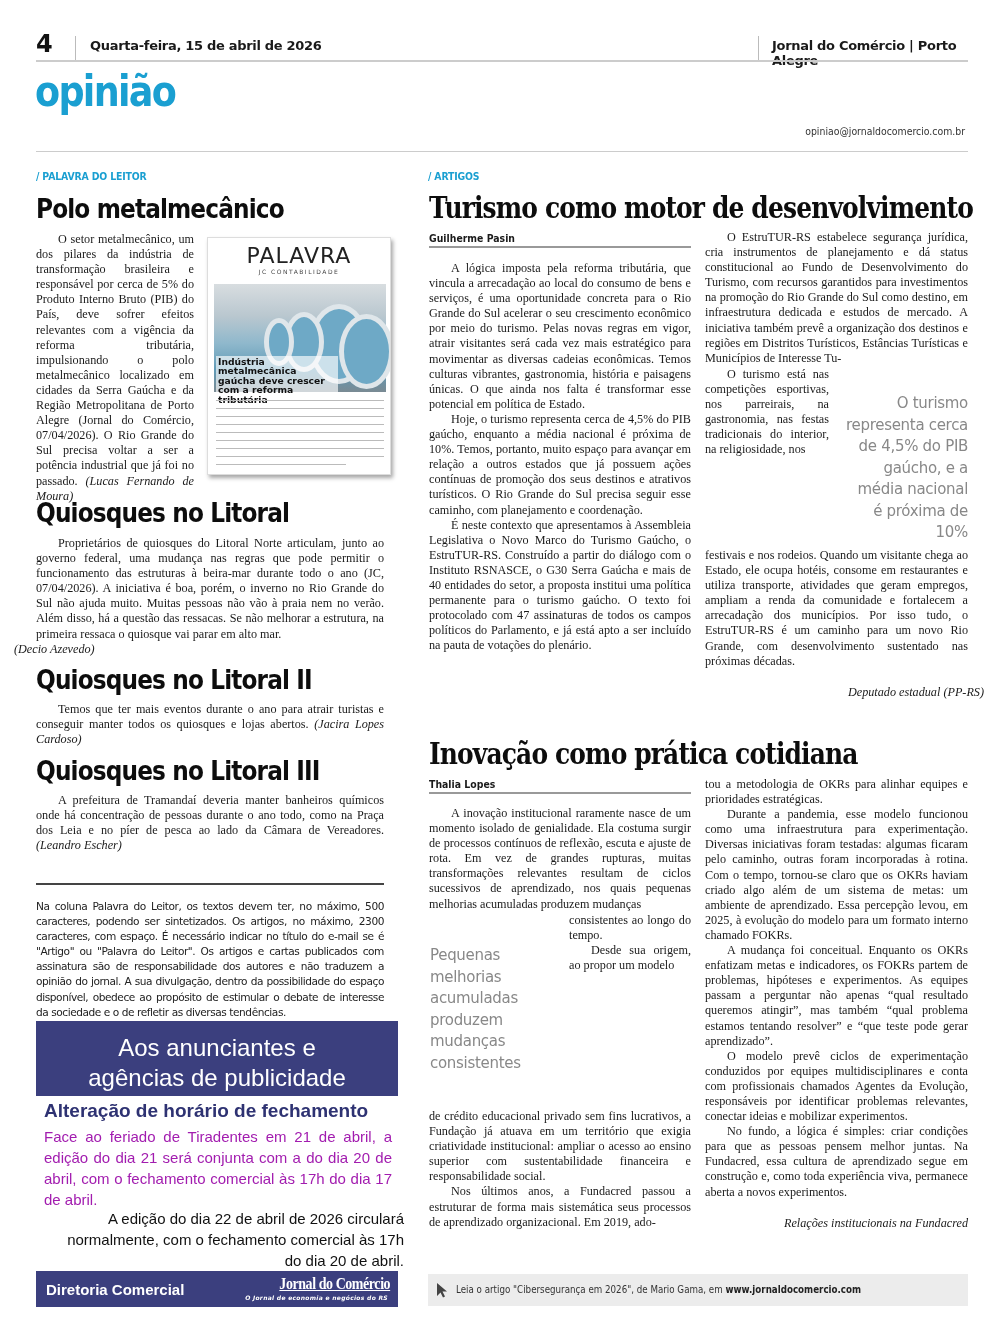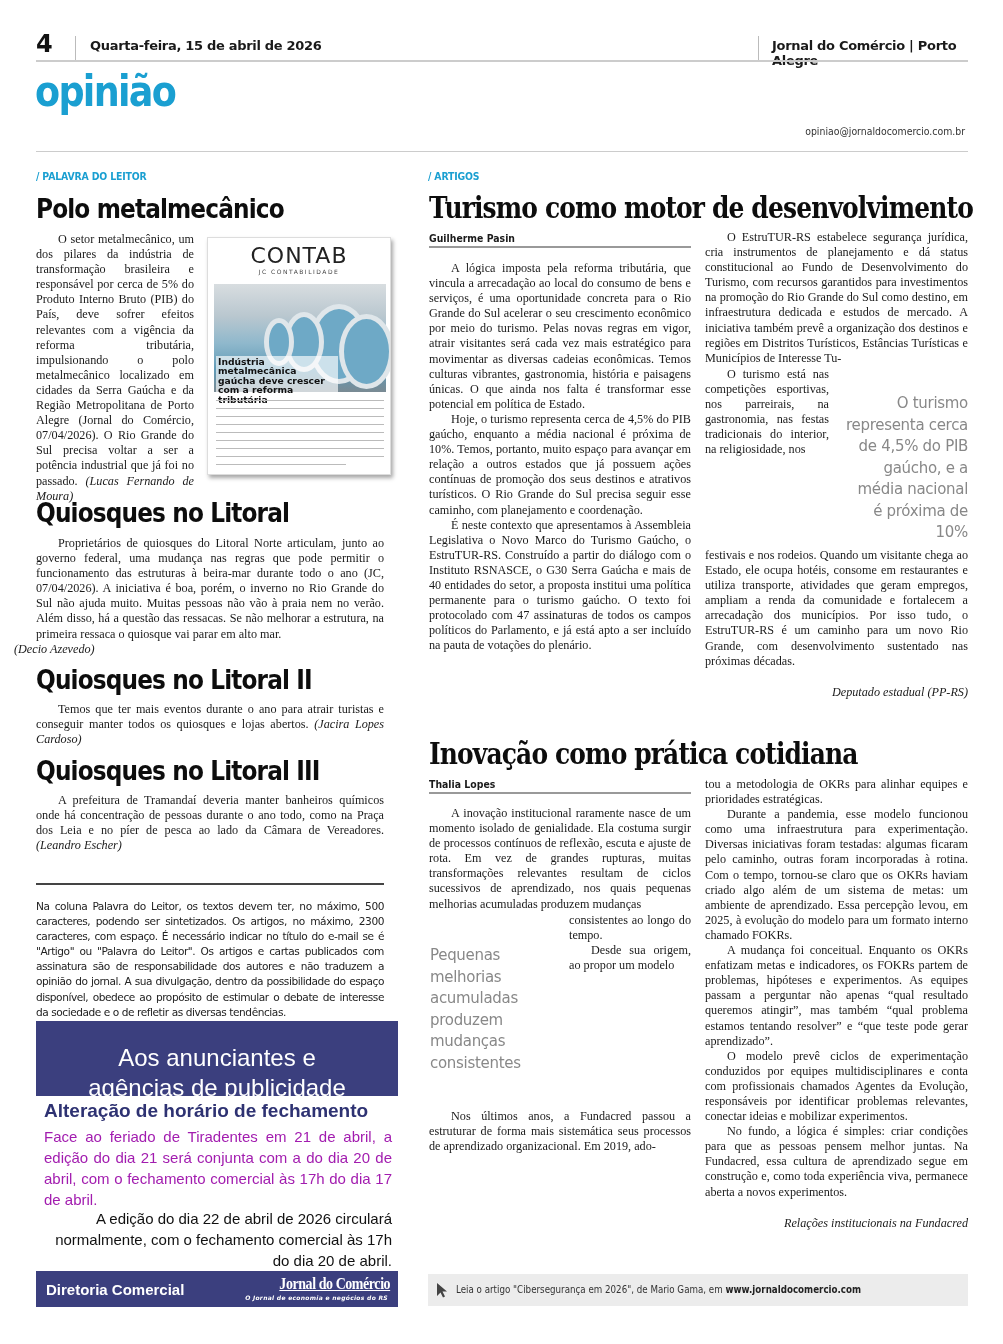--- a/index.html
+++ b/index.html
@@ -30,24 +30,24 @@
 #contab-logo{position:absolute;left:0;top:5px;width:100%;text-align:center;font:22px "DejaVu Sans",sans-serif;letter-spacing:1px;color:#222}
 #contab-sub{position:absolute;left:0;top:30px;width:100%;text-align:center;font:6px "DejaVu Sans",sans-serif;letter-spacing:1.5px;color:#444}
 #contab-photo{position:absolute;left:6px;top:46px;width:172px;height:108px;background:linear-gradient(180deg,#d8dde0 0%,#b9c7cf 30%,#8fb8cc 55%,#5f9ab6 80%,#7a8a93 100%)}
 .coil{position:absolute;border-radius:50%;border:5px solid #dfe6ea;background:#6ea9c6}
 #contab-head{position:absolute;left:8px;top:118px;font:bold 9.2px/9.4px "DejaVu Sans",sans-serif;color:#111;background:rgba(255,255,255,.65);padding:1px 2px}
 .fakeline{position:absolute;height:1px;background:#bbb}
 
 #notice-rule{left:36px;top:883px;width:348px;height:2px;background:#444}
 #notice{left:36px;top:899px;width:348px;font:10.6px/15.1px "DejaVu Sans",sans-serif;color:#222;text-align:justify;letter-spacing:-.45px}
 
-#ad-top{left:36px;top:1021px;width:362px;height:75px;background:#3b3f7e;color:#fff;text-align:center;font:24px/30px "Liberation Sans",sans-serif;padding-top:22px}
+#ad-top{left:36px;top:1021px;width:362px;height:75px;background:#3b3f7e;color:#fff;text-align:center;font:24px/30px "Liberation Sans",sans-serif;padding-top:12px}
 #ad-sub{left:44px;top:1100px;font:bold 19px "Liberation Sans",sans-serif;color:#2e3272;white-space:nowrap}
 #ad-p1{left:44px;top:1126px;width:348px;font:15px/21px "Liberation Sans",sans-serif;text-align:justify;color:#a21caf}
-#ad-p2{left:44px;top:1208px;width:348px;font:15px/21px "Liberation Sans",sans-serif;text-align:right;color:#111}
+#ad-p2{left:56px;top:1208px;width:348px;font:15px/21px "Liberation Sans",sans-serif;text-align:right;color:#111}
 #ad-foot{left:36px;top:1271px;width:362px;height:36px;background:#3b3f7e;color:#fff}
 #ad-foot-l{left:10px;top:10px;font:bold 15px "Liberation Sans",sans-serif}
 #ad-foot-logo{right:8px;top:3px;font:bold 17px "Liberation Serif",serif;text-decoration:underline;letter-spacing:-.5px;transform:scaleX(.82);transform-origin:right}
 #ad-foot-tag{right:10px;top:23px;font:italic bold 6px "DejaVu Sans",sans-serif;letter-spacing:.3px}
 
 #promo{left:428px;top:1274px;width:540px;height:32px;background:#ececec}
 #promo-icon{left:8px;top:8px;width:12px;height:16px}
 #promo-text{left:28px;top:9px;font:10.5px "DejaVu Sans",sans-serif;color:#333;white-space:nowrap;transform:scaleX(.83);transform-origin:left}
 #promo-text b{color:#222}
 </style>
@@ -65,21 +65,21 @@
 <div class="abs" id="rule2"></div>
 
 <div class="abs kicker" style="left:36px;top:170px">/ PALAVRA DO LEITOR</div>
 
 <div class="abs h-sans" style="left:36px;top:193px">Polo metalmecânico</div>
 <div class="abs body" style="left:36px;top:232px;width:158px">
   <p><span>O setor metalmecânico, um dos pilares da indústria de transformação brasileira e responsável por cerca de 5% do Produto Interno Bruto (PIB) do País, deve sofrer efeitos relevantes com a vigência da reforma tributária, impulsionando o polo metalmecânico localizado em cidades da Serra Gaúcha e da Região Metropolitana de Porto Alegre (Jornal do Comércio, 07/04/2026). O Rio Grande do Sul precisa voltar a ser a potência industrial que já foi no passado.</span> <span class="sig">(Lucas Fernando de Moura)</span></p>
 </div>
 
 <div class="abs" id="contab">
-  <div id="contab-logo">CONTAB</div>
+  <div id="contab-logo">PALAVRA</div>
   <div id="contab-sub">JC CONTABILIDADE</div>
   <div id="contab-photo">
     <div class="coil" style="left:95px;top:20px;width:60px;height:80px"></div>
     <div class="coil" style="left:125px;top:30px;width:55px;height:75px"></div>
     <div class="coil" style="left:70px;top:28px;width:40px;height:60px"></div>
     <div class="coil" style="left:50px;top:34px;width:30px;height:48px"></div>
   </div>
   <div id="contab-head" style="width:122px">Indústria metalmecânica gaúcha deve crescer com a reforma tributária</div>
   <div class="fakeline" style="left:8px;top:162px;width:168px"></div>
   <div class="fakeline" style="left:8px;top:170px;width:168px"></div>
@@ -136,41 +136,42 @@
 <div class="abs body" style="left:705px;top:230px;width:263px">
   <p>O EstruTUR-RS estabelece segurança jurídica, cria instrumentos de planejamento e dá status constitucional ao Fundo de Desenvolvimento do Turismo, com recursos garantidos para investimentos na promoção do Rio Grande do Sul como destino, em infraestrutura dedicada e estudos de mercado. A iniciativa também prevê a organização dos destinos e regiões em Distritos Turísticos, Estâncias Turísticas e Municípios de Interesse Tu-</p>
 </div>
 <div class="abs body" style="left:705px;top:367px;width:124px">
   <p>O turismo está nas competições esportivas, nos parreirais, na gastronomia, nas festas tradicionais do interior, na religiosidade, nos</p>
 </div>
 <div class="abs pull" style="left:845px;top:393px;width:123px;text-align:right">O turismo representa cerca de 4,5% do PIB gaúcho, e a média nacional é próxima de 10%</div>
 <div class="abs body" style="left:705px;top:548px;width:263px">
   <p style="text-indent:0">festivais e nos rodeios. Quando um visitante chega ao Estado, ele ocupa hotéis, consome em restaurantes e utiliza transporte, atividades que geram empregos, ampliam a renda da comunidade e fortalecem a arrecadação dos municípios. Por isso tudo, o EstruTUR-RS é um caminho para um novo Rio Grande, com desenvolvimento sustentado nas próximas décadas.</p>
 </div>
-<div class="abs body sig" style="right:35px;top:685px">Deputado estadual (PP-RS)</div>
+<div class="abs body sig" style="right:19px;top:685px">Deputado estadual (PP-RS)</div>
 
 <div class="abs h-serif" style="left:429px;top:737px">Inovação como prática cotidiana</div>
 <div class="abs byline" style="left:429px;top:778px">Thalia Lopes</div>
 <div class="abs byline-rule" style="left:429px;top:792px;width:262px"></div>
 <div class="abs body" style="left:429px;top:806px;width:262px">
   <p>A inovação institucional raramente nasce de um momento isolado de genialidade. Ela costuma surgir de processos contínuos de reflexão, escuta e ajuste de rota. Em vez de grandes rupturas, muitas transformações relevantes resultam de ciclos sucessivos de aprendizado, nos quais pequenas melhorias acumuladas produzem mudanças</p>
 </div>
 <div class="abs body" style="left:569px;top:913px;width:122px">
   <p style="text-indent:0">consistentes ao longo do tempo.</p>
   <p>Desde sua origem, ao propor um modelo</p>
 </div>
 <div class="abs pull" style="left:430px;top:945px;width:130px">
   <div>Pequenas</div>
   <div>melhorias</div>
   <div>acumuladas</div>
   <div>produzem</div>
   <div>mudanças</div>
   <div>consistentes</div>
 </div>
 <div class="abs body" style="left:429px;top:1109px;width:262px">
+  <p style="text-indent:0">de crédito educacional privado sem fins lucrativos, a Fundação já atuava em um território que exigia criatividade institucional: ampliar o acesso ao ensino superior com sustentabilidade financeira e responsabilidade social.</p>
   <p>Nos últimos anos, a Fundacred passou a estruturar de forma mais sistemática seus processos de aprendizado organizacional. Em 2019, ado-</p>
 </div>
 <div class="abs body" style="left:705px;top:777px;width:263px">
   <p style="text-indent:0">tou a metodologia de OKRs para alinhar equipes e prioridades estratégicas.</p>
   <p>Durante a pandemia, esse modelo funcionou como uma infraestrutura para experimentação. Diversas iniciativas foram testadas: algumas ficaram pelo caminho, outras foram incorporadas à rotina. Com o tempo, tornou-se claro que os OKRs haviam criado algo além de um sistema de metas: um ambiente de aprendizado. Essa percepção levou, em 2025, à evolução do modelo para um formato interno chamado FOKRs.</p>
   <p>A mudança foi conceitual. Enquanto os OKRs enfatizam metas e indicadores, os FOKRs partem de problemas, hipóteses e experimentos. As equipes passam a perguntar não apenas “qual resultado queremos atingir”, mas também “qual problema estamos tentando resolver” e “que teste pode gerar aprendizado”.</p>
   <p>O modelo prevê ciclos de experimentação conduzidos por equipes multidisciplinares e conta com profissionais chamados Agentes da Evolução, responsáveis por identificar problemas relevantes, conectar ideias e mobilizar experimentos.</p>
   <p>No fundo, a lógica é simples: criar condições para que as pessoas pensem melhor juntas. Na Fundacred, essa cultura de aprendizado segue em construção e, como toda experiência viva, permanece aberta a novos experimentos.</p>
 </div>
 <div class="abs body sig" style="right:35px;top:1216px">Relações institucionais na Fundacred</div>

